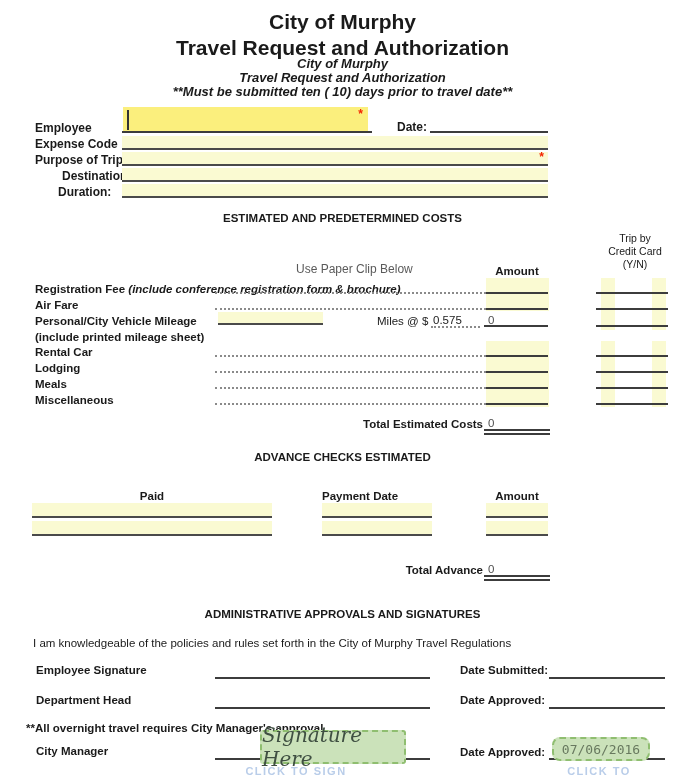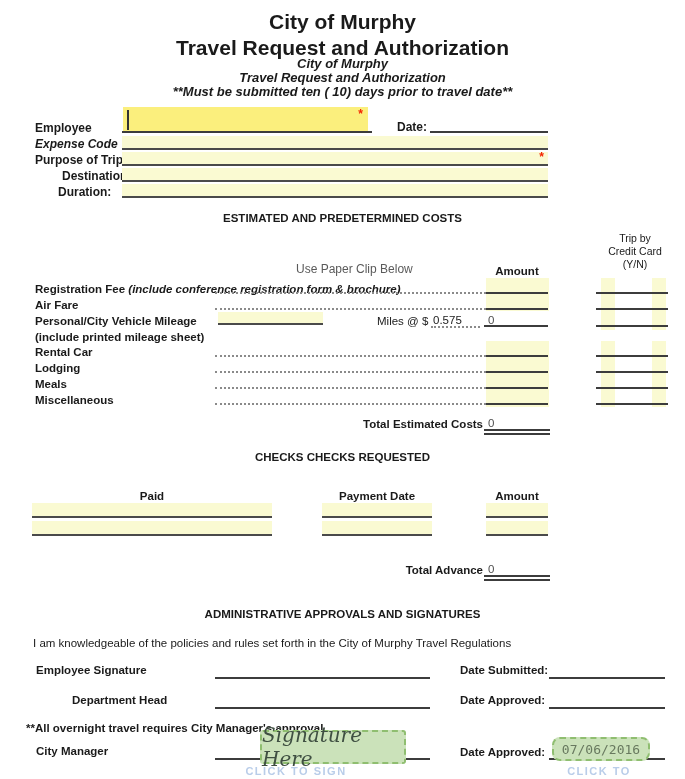--- a/index.html
+++ b/index.html
@@ -43,21 +43,21 @@
   <div class="abs b t12" style="left:35px;top:121px;">Employee</div>
   <div class="abs fld-active" style="left:123px;top:107px;width:245px;height:26px;">
     <div class="caret"></div>
     <span class="req" style="position:absolute;right:5px;top:0;">*</span>
     <span></span>
   </div>
   <div class="abs line" style="left:122px;top:131px;width:250px;"></div>
   <div class="abs b t12" style="left:397px;top:120px;">Date:</div>
   <div class="abs line" style="left:430px;top:131px;width:118px;"></div>
 
-  <div class="abs b t12" style="left:35px;top:137px;font-style:italic;">Expense Code</div>
+  <div class="abs b t12" style="left:35px;top:137px;">Expense Code</div>
   <div class="abs fld" style="left:122px;top:136px;width:426px;height:12px;"></div>
 
   <div class="abs b t12" style="left:35px;top:153px;">Purpose of Trip</div>
   <div class="abs fld" style="left:122px;top:152px;width:426px;height:12px;">
     <span class="req" style="position:absolute;right:4px;top:-2px;">*</span>
   </div>
 
   <div class="abs b t12" style="left:35px;top:169px;padding-left:27px;">Destination:</div>
   <div class="abs fld" style="left:122px;top:168px;width:426px;height:12px;"></div>
 
@@ -120,23 +120,23 @@
 
   <div class="abs fld" style="left:218px;top:312px;width:105px;height:11px;"></div>
   <div class="abs t11" style="left:377px;top:315px;">Miles @ $</div>
   <div class="abs t11" style="left:431px;top:314px;width:47px;border-bottom:2px dotted #8a8a8a;padding-left:2px;">0.575</div>
   <div class="abs t11 gray" style="left:488px;top:314px;">0</div>
 
   <div class="abs b t11" style="left:340px;top:418px;width:143px;text-align:right;">Total Estimated Costs</div>
   <div class="abs t11 gray" style="left:488px;top:417px;">0</div>
   <div class="abs dline" style="left:484px;top:429px;width:66px;"></div>
 
-  <div class="abs ctr b t11" style="top:451px;">CHECKS CHECKS REQUESTED</div>
+  <div class="abs ctr b t11" style="top:451px;">ADVANCE CHECKS ESTIMATED</div>
   <div class="abs b t11" style="left:32px;top:490px;width:240px;text-align:center;">Paid</div>
-  <div class="abs b t11" style="left:322px;top:490px;width:110px;text-align:center;">Payment Date</div>
+  <div class="abs b t11" style="left:322px;top:490px;width:110px;text-align:left;">Payment Date</div>
   <div class="abs b t11" style="left:486px;top:490px;width:62px;text-align:center;">Amount</div>
 
   <div class="abs fld" style="left:32px;top:503px;width:240px;height:13px;"></div>
   <div class="abs fld" style="left:322px;top:503px;width:110px;height:13px;"></div>
   <div class="abs fld" style="left:486px;top:503px;width:62px;height:13px;"></div>
 
   <div class="abs fld" style="left:32px;top:521px;width:240px;height:13px;"></div>
   <div class="abs fld" style="left:322px;top:521px;width:110px;height:13px;"></div>
   <div class="abs fld" style="left:486px;top:521px;width:62px;height:13px;"></div>
 
@@ -145,21 +145,21 @@
   <div class="abs dline" style="left:484px;top:575px;width:66px;"></div>
 
   <div class="abs ctr b t11" style="top:608px;">ADMINISTRATIVE APPROVALS AND SIGNATURES</div>
   <div class="abs t11" style="left:33px;top:637px;">I am knowledgeable of the policies and rules set forth in the City of Murphy Travel Regulations</div>
 
   <div class="abs b t11" style="left:36px;top:664px;">Employee Signature</div>
   <div class="abs line" style="left:215px;top:677px;width:215px;"></div>
   <div class="abs b t11" style="left:460px;top:664px;">Date Submitted:</div>
   <div class="abs line" style="left:549px;top:677px;width:116px;"></div>
 
-  <div class="abs b t11" style="left:36px;top:694px;margin-left:36px;">Department Head</div>
+  <div class="abs b t11" style="left:36px;top:694px;">Department Head</div>
   <div class="abs line" style="left:215px;top:707px;width:215px;"></div>
   <div class="abs b t11" style="left:460px;top:694px;">Date Approved:</div>
   <div class="abs line" style="left:549px;top:707px;width:116px;"></div>
 
   <div class="abs b t11" style="left:26px;top:722px;">**All overnight travel requires City Manager's approval</div>
 
   <div class="abs b t11" style="left:36px;top:745px;">City Manager</div>
   <div class="abs line" style="left:215px;top:758px;width:215px;"></div>
   <div class="abs signbox" style="left:225px;top:730px;width:142px;height:30px;margin-left:35px;">
     <span class="script">Signature Here</span>

